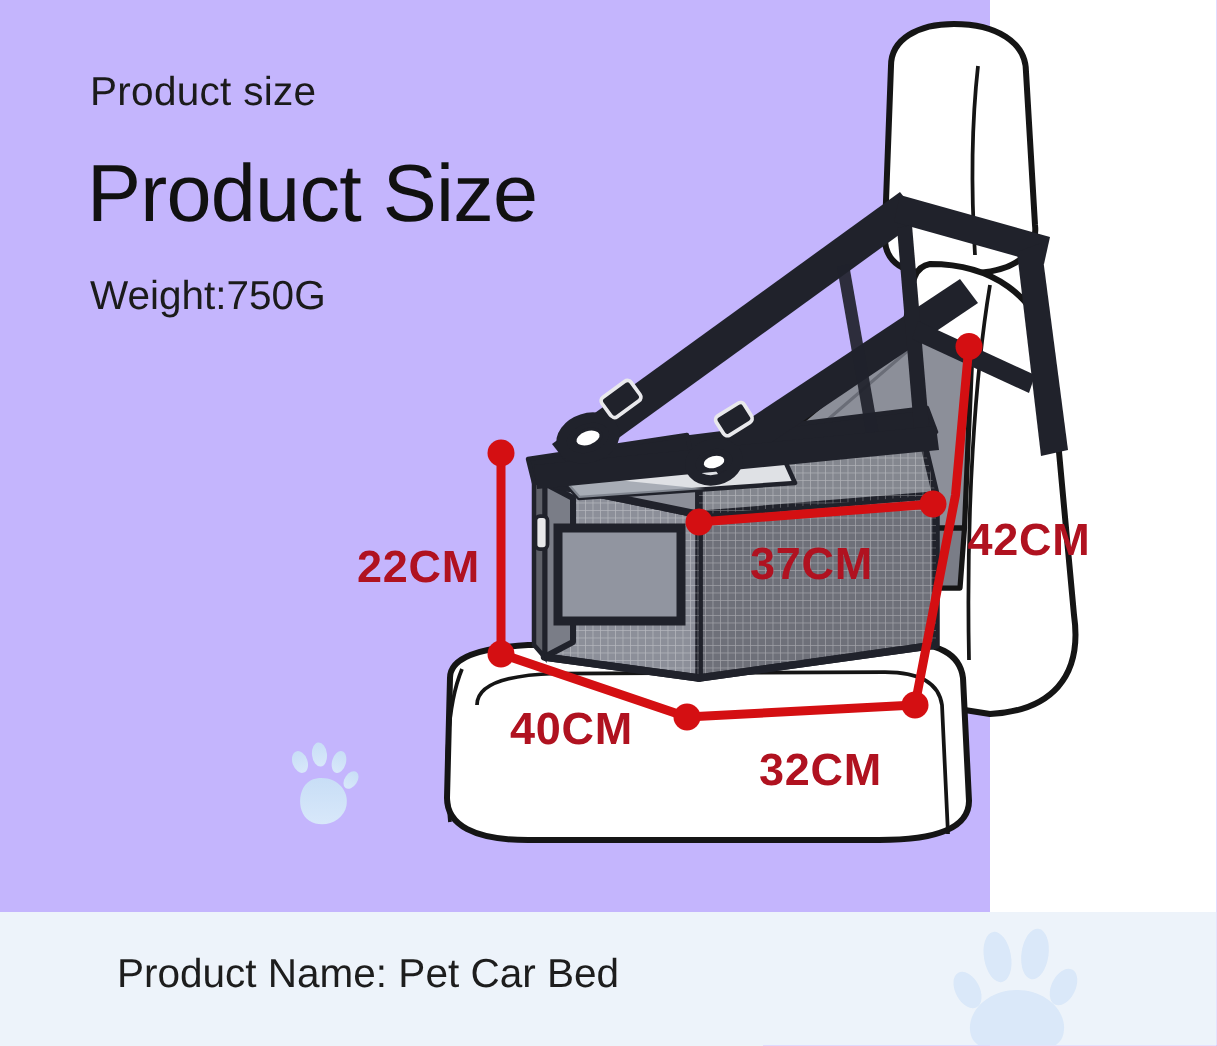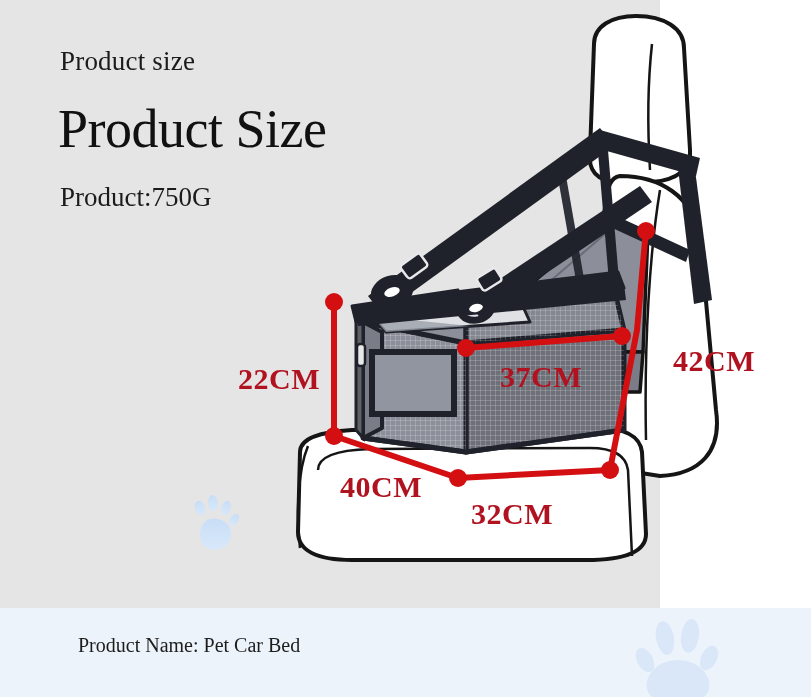--- a/index.html
+++ b/index.html
@@ -1,21 +1,21 @@
 <!DOCTYPE html>
 <html><head>
 <meta charset="utf-8">
 <style>
   html,body{margin:0;padding:0;}
   body{
     width:811px;height:697px;background:#ffffff;
     font-family:"Liberation Sans","DejaVu Sans",sans-serif;
     overflow:hidden;position:relative;
   }
-  #page{position:relative;width:660px;height:697px;background:#e5e5e5;font-family:Liberation Serif, serif;}
+  #page{position:relative;width:660px;height:697px;background:#c4b5fd;}
 
   .hdr-small{
     position:absolute;left:60px;top:46px;
     font-size:27px;color:#1b1b1b;letter-spacing:.2px;
     white-space:nowrap;
   }
   .hdr-big{
     position:absolute;left:58px;top:98px;
     font-size:54px;color:#111111;font-weight:400;letter-spacing:-.5px;
     white-space:nowrap;
@@ -27,42 +27,42 @@
 
   .illus{position:absolute;left:0;top:0;width:811px;height:620px;}
 
   .dim-label{
     position:absolute;color:#B01220;font-size:30px;font-weight:700;
     letter-spacing:.5px;white-space:nowrap;
   }
   #lbl-22{left:238px;top:362px;text-align:center;}
   #lbl-40{left:340px;top:470px;}
   #lbl-37{left:500px;top:360px;text-align:right;}
-  #lbl-42{left:645px;top:344px;margin-left:28px;}
-  #lbl-32{left:471px;top:497px;}
+  #lbl-42{left:645px;top:344px;}
+  #lbl-32{left:506px;top:497px;}
 
   .footer-band{
     position:absolute;left:0;top:608px;width:811px;height:89px;
     background:#EDF3FA;overflow:hidden;
   }
   .footer-text{
-    position:absolute;top:634px;font-size:20px;color:#1d1d1d;
+    position:absolute;top:634px;font-size:27px;color:#1d1d1d;
     white-space:nowrap;
   }
   #foot-name{left:78px;}
   #foot-material{left:469px;}
 </style>
 </head>
 <body>
 
 <div id="page">
 
   <div class="hdr-small">Product size</div>
   <div class="hdr-big">Product Size</div>
-  <div class="hdr-weight">Product:750G</div>
+  <div class="hdr-weight">Weight:750G</div>
 
   <svg class="illus" viewBox="0 0 811 620">
     <defs>
       <pattern id="mesh" width="5" height="5" patternUnits="userSpaceOnUse">
         <path d="M0 0 H5 M0 0 V5" stroke="#ffffff" stroke-opacity=".35" stroke-width="1"></path>
       </pattern>
       <linearGradient id="gpaw" x1="0" y1="0" x2="0" y2="1">
         <stop offset="0" stop-color="#C8DEF6"></stop>
           <stop offset="1" stop-color="#D8E8FA"></stop>
       </linearGradient>

